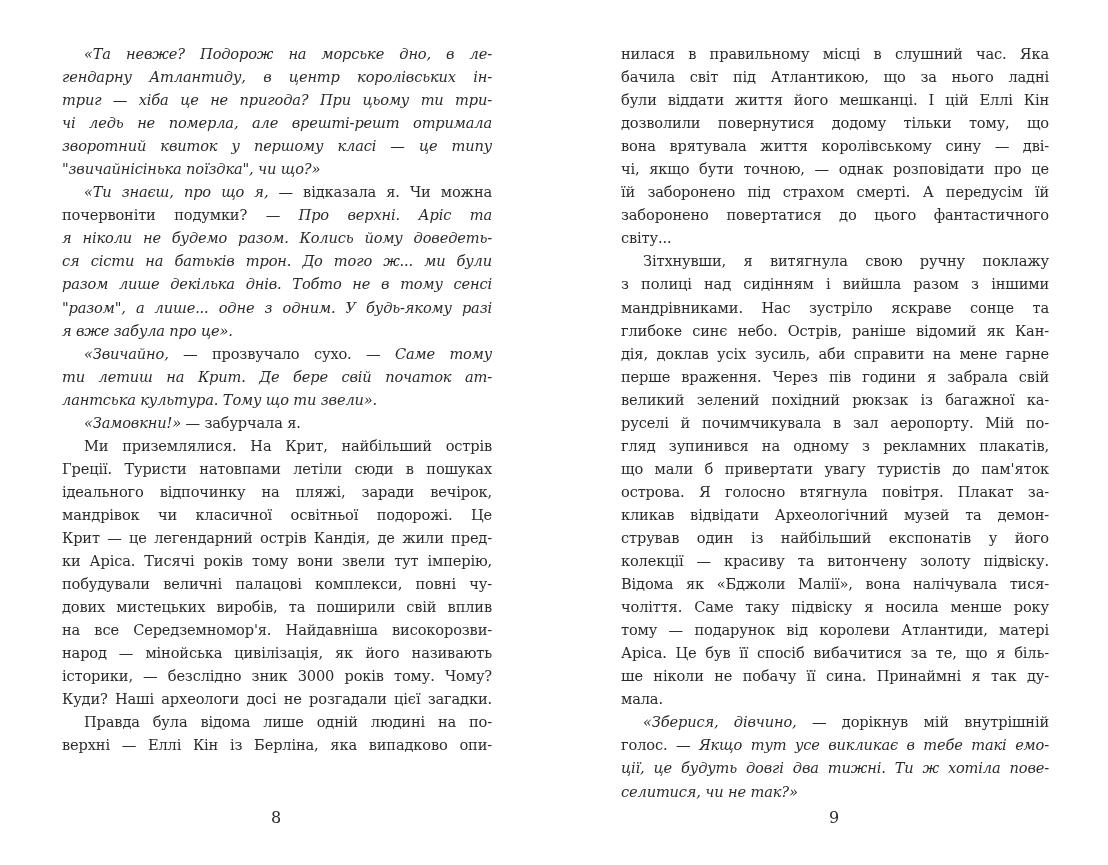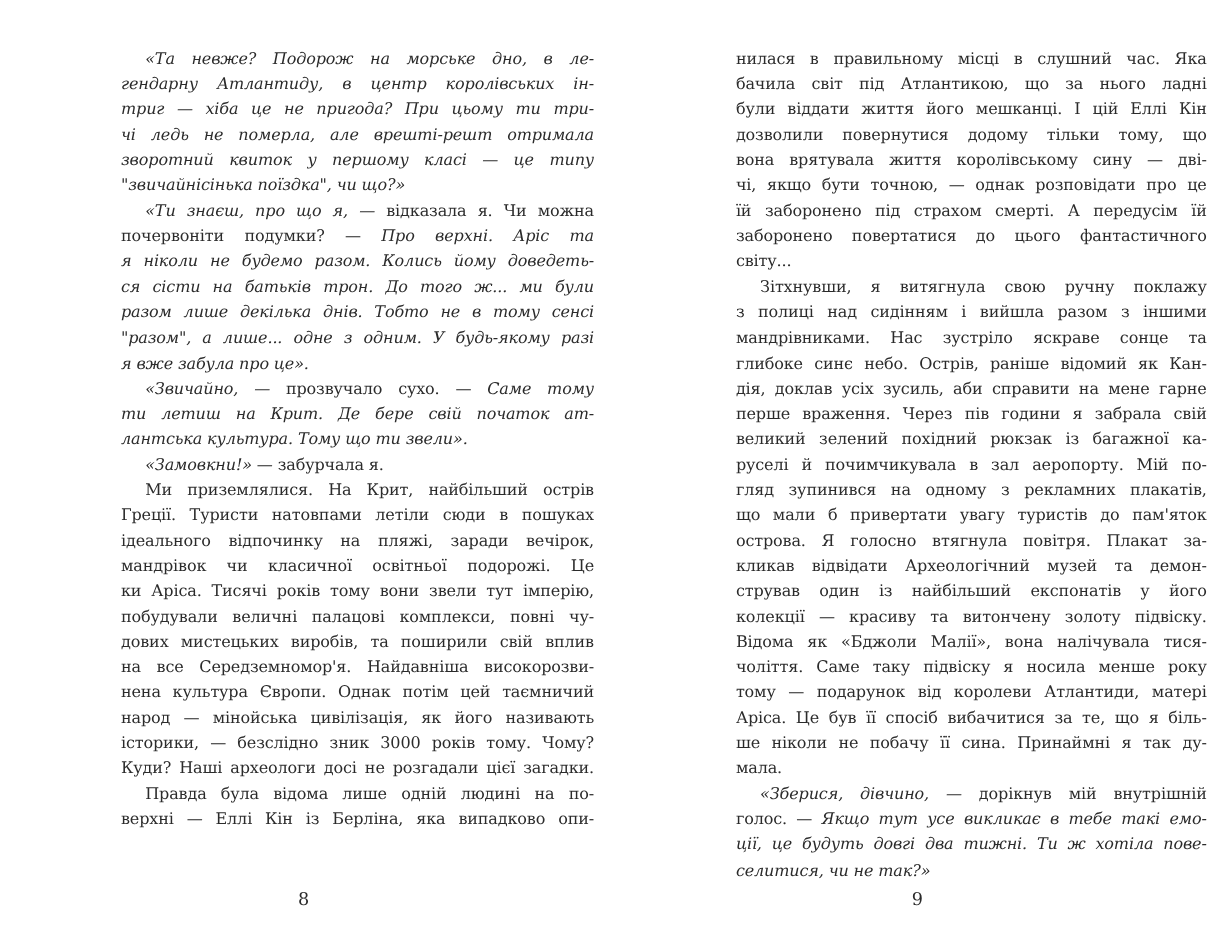--- a/index.html
+++ b/index.html
@@ -1,18 +1,18 @@
 <!DOCTYPE html>
 <html><head>
 <meta charset="utf-8">
 <style>
   html, body { margin: 0; padding: 0; background: #ffffff; }
   body { width: 1108px; height: 865px; position: relative; overflow: hidden;
          font-family: "DejaVu Serif", "Liberation Serif", serif; color: #2b2b2b; }
-  .page { position: absolute; top: 42px; width: 430px; margin-left: 48px; }
+  .page { position: absolute; top: 42px; width: 430px; }
   #page-left { left: 62px; }
   #page-right { left: 621px; width: 428px; }
   .line { display: block; height: 23.05px; line-height: 23.05px; font-size: 14.6px;
           white-space: nowrap; text-align: justify; text-align-last: justify; letter-spacing: -0.15px; }
   .line.last { text-align-last: left; }
   .line.indent { padding-left: 22px; }
   .i { font-style: italic; }
   .pagenum { position: absolute; top: 808px; width: 40px; text-align: center; font-size: 16px; line-height: 20px; }
   #pagenum-left { left: 256px; }
   #pagenum-right { left: 814px; }
@@ -35,25 +35,25 @@
     <span class="line"><span class="i">"разом", а лише... одне з одним. У будь-якому разі</span></span>
     <span class="line last"><span class="i">я вже забула про це».</span></span>
     <span class="line indent"><span class="i">«Звичайно, — </span><span>прозвучало сухо. — </span><span class="i">Саме тому</span></span>
     <span class="line"><span class="i">ти летиш на Крит. Де бере свій початок ат-</span></span>
     <span class="line last"><span class="i">лантська культура. Тому що ти звели».</span></span>
     <span class="line indent last"><span class="i">«Замовкни!»</span><span> — забурчала я.</span></span>
     <span class="line indent"><span>Ми приземлялися. На Крит, найбільший острів</span></span>
     <span class="line"><span>Греції. Туристи натовпами летіли сюди в пошуках</span></span>
     <span class="line"><span>ідеального відпочинку на пляжі, заради вечірок,</span></span>
     <span class="line"><span>мандрівок чи класичної освітньої подорожі. Це</span></span>
+    <span class="line"><span>Крит — це легендарний острів Кандія, де жили пред-</span></span>
     <span class="line"><span>ки Аріса. Тисячі років тому вони звели тут імперію,</span></span>
     <span class="line"><span>побудували величні палацові комплекси, повні чу-</span></span>
     <span class="line"><span>дових мистецьких виробів, та поширили свій вплив</span></span>
     <span class="line"><span>на все Середземномор'я. Найдавніша високорозви-</span></span>
-    <span class="line"><span>нена культура Європи. Однак потім цей таємничий</span></span>
     <span class="line"><span>народ — мінойська цивілізація, як його називають</span></span>
     <span class="line"><span>історики, — безслідно зник 3000 років тому. Чому?</span></span>
     <span class="line"><span>Куди? Наші археологи досі не розгадали цієї загадки.</span></span>
     <span class="line indent"><span>Правда була відома лише одній людині на по-</span></span>
     <span class="line"><span>верхні — Еллі Кін із Берліна, яка випадково опи-</span></span>
   </div>
 <div id="pagenum-left" class="pagenum">8</div>
 
 <div id="page-right" class="page">
     <span class="line"><span>нилася в правильному місці в слушний час. Яка</span></span>

